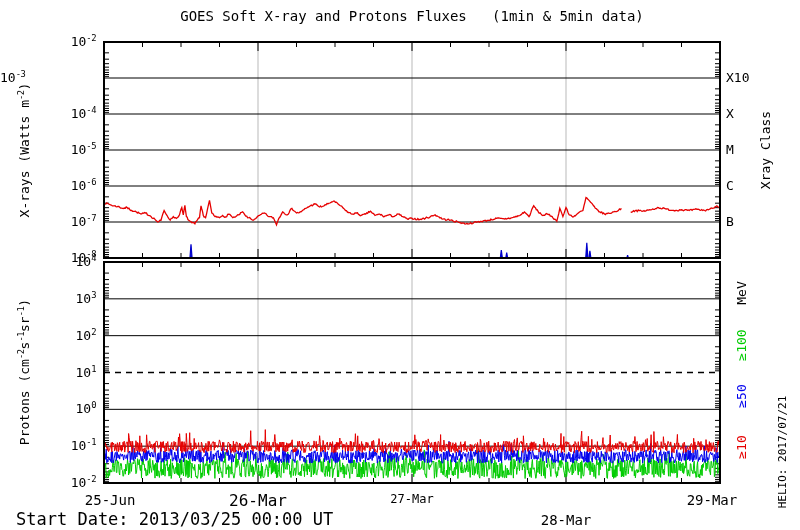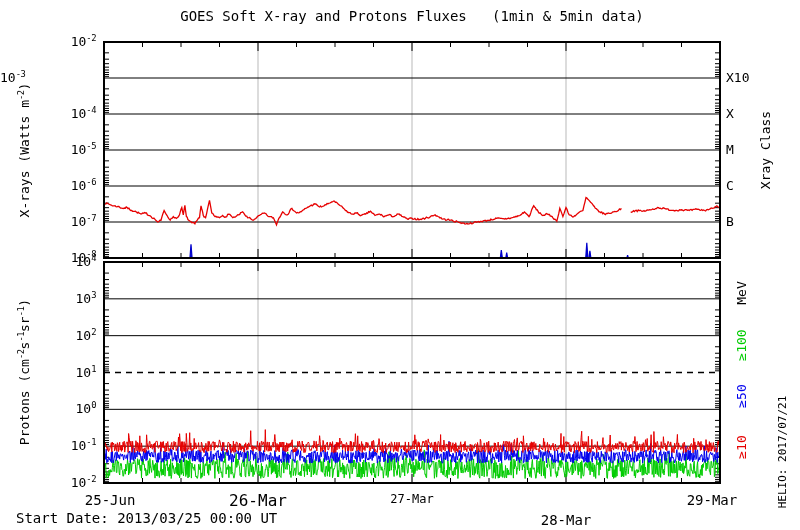--- a/index.html
+++ b/index.html
@@ -2,21 +2,21 @@
 <html><head>
 <meta charset="utf-8">
 <style>
   html,body{margin:0;padding:0;background:#fff;}
   .chart{position:relative;width:800px;height:530px;background:#ffffff;overflow:hidden;
          font-family:"DejaVu Sans Mono",monospace;color:#000;}
   .lbl{position:absolute;white-space:pre;line-height:1;font-size:13px;}
   .lbl sup{font-size:0.68em;vertical-align:super;letter-spacing:-0.5px;}
   .title{font-size:14px;}
   .rotc{transform:translate(-50%,-50%) rotate(-90deg);transform-origin:center;}
-  .footer{font-size:14px;}
+  .footer{font-size:17px;}
   .helio{font-size:11px;}
   svg{position:absolute;left:0;top:0;}
 </style>
 </head>
 <body>
 
 <div class="chart">
 
   <svg id="plot" width="800" height="530">
       <defs>

